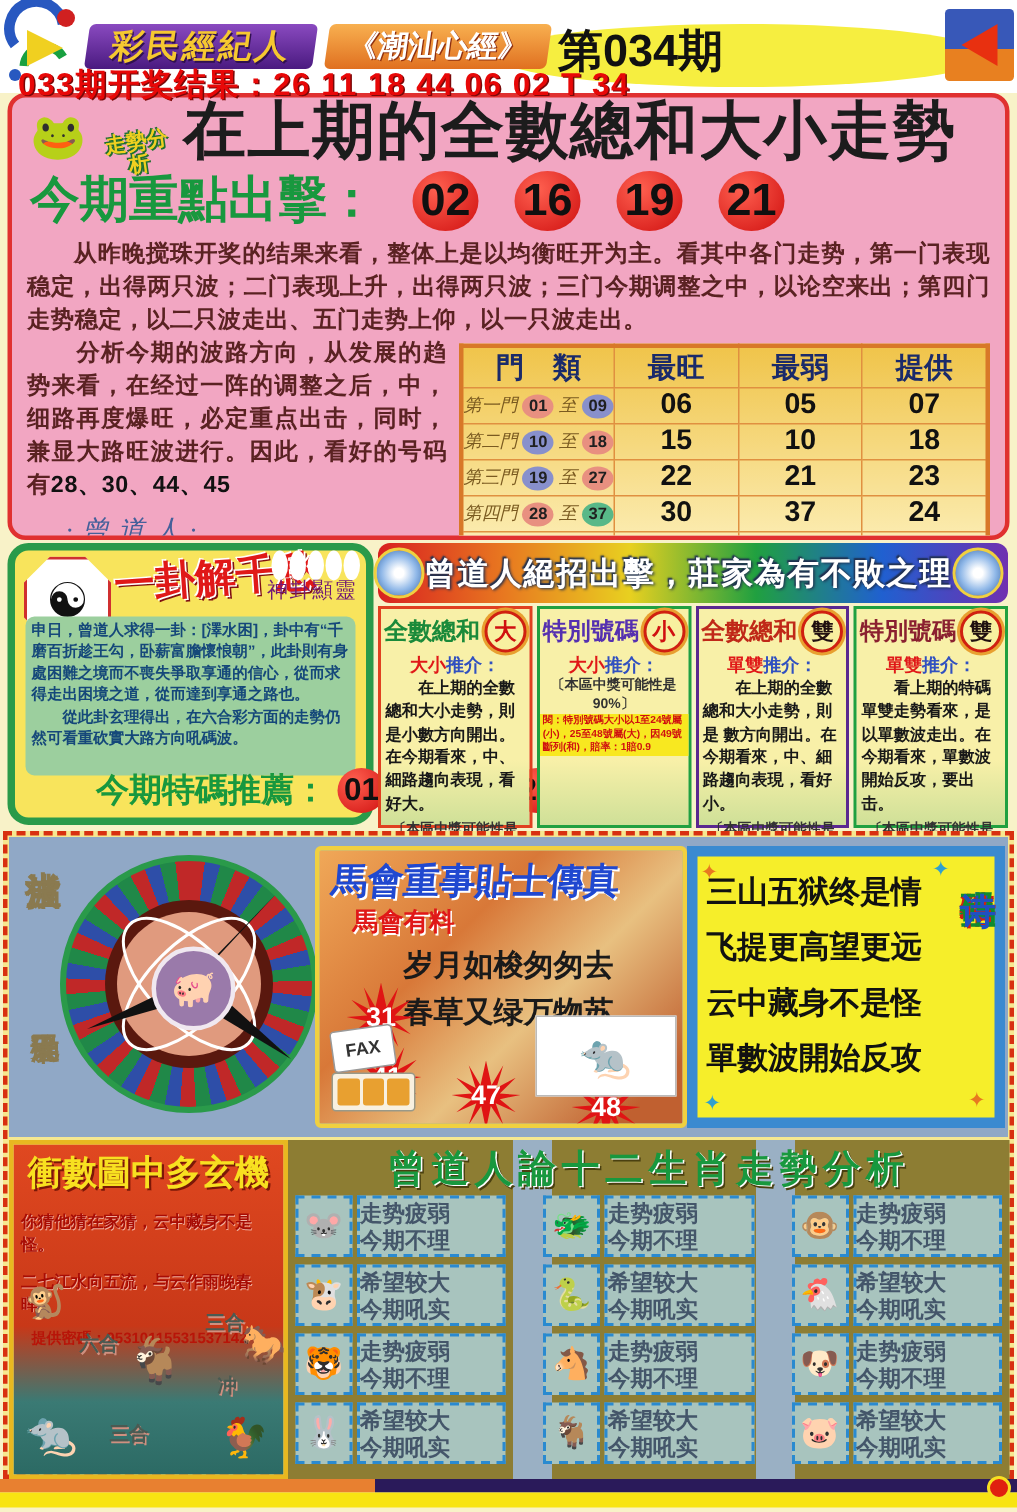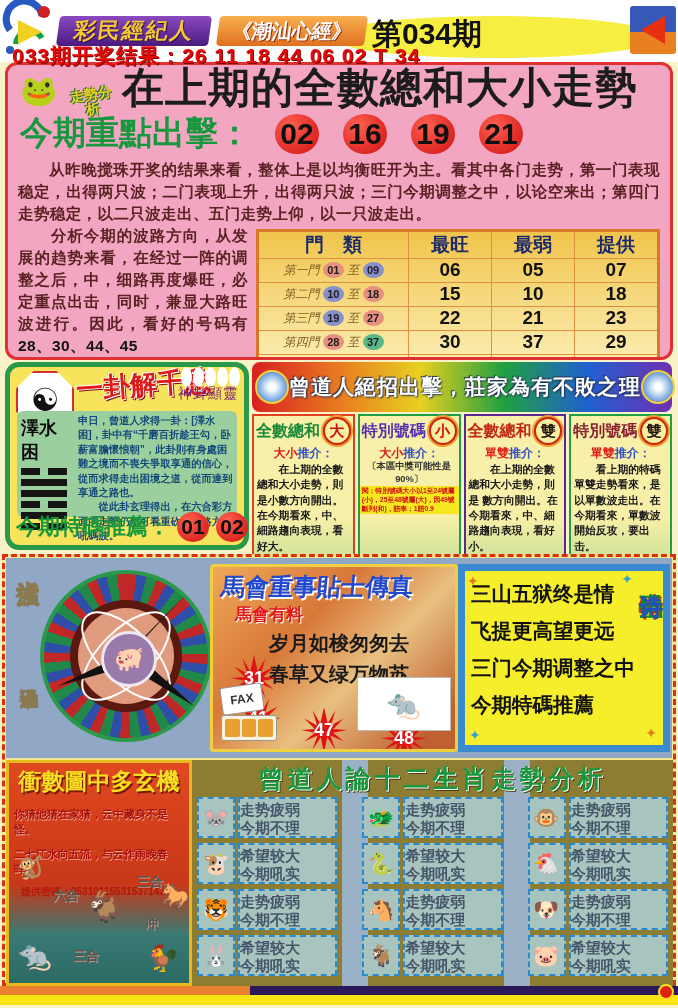--- a/index.html
+++ b/index.html
@@ -22,46 +22,46 @@
   .frog{font-size:30px;}
   .badge-txt{position:absolute;left:48px;top:14px;font-size:14px;font-weight:bold;color:#f0d020;text-shadow:1px 1px 0 #207030,-1px -1px 0 #207030;transform:rotate(-8deg);width:48px;line-height:1.1;text-align:center;}
   .headline{margin-left:104px;font-size:42px;line-height:1.02;font-weight:bold;color:#1c1c1c;letter-spacing:1px;font-family:"Liberation Serif",serif;white-space:nowrap;}
   .focus-row{display:flex;align-items:center;margin:2px 0 3px 2px;height:44px;}
   .focus-label{font-size:33px;font-weight:bold;color:#18983e;font-family:"Liberation Serif",serif;}
   .ball{width:44px;height:40px;border-radius:50%;background:radial-gradient(circle at 35% 30%,#ff6050,#cf0f0f);color:#101010;font-size:30px;font-weight:bold;display:flex;align-items:center;justify-content:center;margin-left:24px;}
   .pink-text{font-size:15.5px;font-weight:bold;color:#5a2222;line-height:1.42;letter-spacing:0.4px;text-align:justify;}
   .para1{text-indent:2em;}
   .lucky{color:#111;font-weight:bold;}
   .signature{margin:6px 0 0 26px;font-size:18px;font-style:italic;color:#44609a;font-family:"Liberation Serif",serif;letter-spacing:6px;}
-  .door-table{float:right;width:404px;margin:4px 0 2px 8px;border:3px solid #d87828;border-collapse:collapse;background:linear-gradient(180deg,#f0c44a,#fdf2c0);}
+  .door-table{float:right;width:354px;margin:4px 0 2px 8px;border:3px solid #d87828;border-collapse:collapse;background:linear-gradient(180deg,#f0c44a,#fdf2c0);}
   .door-table th,.door-table td{border:1px solid #e09040;text-align:center;padding:0;}
   .door-table th{font-size:19px;color:#1a2a6a;font-weight:bold;height:26px;}
   .num-cell{font-size:19px;color:#111;font-weight:bold;height:23px;width:82px;}
   .door-cell{font-size:12px;color:#7a5a20;font-style:italic;white-space:nowrap;}
   .mini-ball{display:inline-block;width:21px;height:16px;border-radius:50%;font-size:11px;font-weight:bold;color:#202020;line-height:16px;text-align:center;font-style:normal;}
   .mb-pink{background:#e89080}.mb-blue{background:#8890cc}.mb-green{background:#58b888}
   
   .hexbox{position:absolute;left:5px;top:362px;width:244px;height:188px;background:#f8e45c;border:5px solid #2a9a4a;border-radius:14px;box-sizing:border-box;}
   .bagua{position:absolute;left:6px;top:4px;width:54px;height:54px;background:#fff;border:2px solid #d03030;clip-path:polygon(30% 0,70% 0,100% 30%,100% 70%,70% 100%,30% 100%,0 70%,0 30%);display:flex;align-items:center;justify-content:center;font-size:32px;color:#111;}
   .hex-title{position:absolute;left:66px;top:0px;font-size:27px;font-weight:bold;color:#e01818;text-shadow:1px 1px 0 #fff,-1px -1px 0 #fff,2px 2px 0 #801010;transform:rotate(-4deg);font-family:"Liberation Serif",serif;white-space:nowrap;}
   .petals{position:absolute;right:4px;top:0px;display:flex;gap:1px;}
   .petal{width:11px;height:20px;background:#fff;border-radius:50%;}
   .hex-sub{position:absolute;right:6px;top:18px;font-size:14px;font-weight:normal;color:#701a75;letter-spacing:1px;}
   .hex-panel{position:absolute;left:7px;top:44px;width:220px;height:106px;background:#9ccf9e;border-radius:6px;padding:3px 4px;box-sizing:border-box;display:flex;gap:5px;}
   .gua-col{width:52px;flex:none;}
   .gua-name{font-size:18px;font-weight:bold;color:#0a0a0a;font-family:"Liberation Serif",serif;margin:2px 0 4px 0;}
   .hbar{height:7px;background:#151515;margin:4px 0;width:46px;}
   .hbar.broken{background:linear-gradient(90deg,#151515 0 42%,transparent 42% 58%,#151515 58% 100%);}
   .hex-body{font-size:10.3px;font-weight:bold;color:#15487a;line-height:1.4;}
   .reco-row{position:absolute;left:6px;bottom:3px;display:flex;align-items:center;}
-  .reco-label{font-size:22px;font-weight:bold;color:#18983e;font-family:"Liberation Serif",serif;white-space:nowrap;}
+  .reco-label{font-size:22px;font-weight:bold;color:#18983e;font-family:"Liberation Serif",serif;white-space:nowrap;margin-left:48px;}
   .sball{width:32px;height:30px;border-radius:50%;background:radial-gradient(circle at 35% 30%,#ff6050,#cf0f0f);color:#101010;font-size:21px;font-weight:bold;display:flex;align-items:center;justify-content:center;margin-left:7px;}
   
   .strategy{position:absolute;left:252px;top:362px;width:420px;height:188px;}
-  .banner{height:50px;background:linear-gradient(90deg,#d82020,#e87820,#e8d020,#20a040,#2060d0,#7030b0);border-radius:8px;display:flex;align-items:center;justify-content:space-between;padding:0 3px;box-sizing:border-box;}
+  .banner{height:40px;background:linear-gradient(90deg,#d82020,#e87820,#e8d020,#20a040,#2060d0,#7030b0);border-radius:8px;display:flex;align-items:center;justify-content:flex-end;padding:0 3px;box-sizing:border-box;}
   .banner-text{font-size:21px;font-weight:bold;color:#fff;text-shadow:1px 1px 2px #203050,-1px -1px 1px #203050;letter-spacing:1px;font-family:"Liberation Serif",serif;white-space:nowrap;}
   .sun-icon{width:30px;height:30px;border-radius:50%;background:radial-gradient(circle,#ffffff 15%,#90b8e8 55%,#3060a0);border:2px solid #f0d040;flex:none;}
   .cols{display:flex;height:148px;margin-top:2px;gap:3px;}
   .col{flex:1;background:linear-gradient(180deg,#f8f0a8 0 70%,#cfe098);border:2px solid;display:flex;flex-direction:column;box-sizing:border-box;}
   .col1{border-color:#e04020}.col2{border-color:#20a040}.col3{border-color:#5a2890}.col4{border-color:#20a040}
   .col-head{display:flex;align-items:center;justify-content:space-between;padding:1px 2px 0 2px;}
   .col-title{font-size:16px;font-weight:bold;font-family:"Liberation Serif",serif;white-space:nowrap;}
   .t1{color:#1a8a3a}.t2{color:#5530b0}.t3{color:#c02818}.t4{color:#8a2030}
   .cbadge{width:24px;height:24px;border-radius:50%;border:2px solid #d02010;box-shadow:0 0 0 2px #e8a030;background:#f8f0a0;color:#d01010;font-size:15px;font-weight:bold;display:flex;align-items:center;justify-content:center;flex:none;}
   .cbadge.dark{color:#201010;}
@@ -181,21 +181,21 @@
       <tr>
         <td class="door-cell"><span>第三門</span> <span class="mini-ball mb-blue">19</span> <span class="zhi">至</span> <span class="mini-ball mb-pink">27</span></td>
         <td class="num-cell">22</td>
         <td class="num-cell">21</td>
         <td class="num-cell">23</td>
       </tr>
       <tr>
         <td class="door-cell"><span>第四門</span> <span class="mini-ball mb-pink">28</span> <span class="zhi">至</span> <span class="mini-ball mb-green">37</span></td>
         <td class="num-cell">30</td>
         <td class="num-cell">37</td>
-        <td class="num-cell">29</td>
+        <td class="num-cell">24</td>
       </tr>
       <tr>
         <td class="door-cell"><span>第五門</span> <span class="mini-ball mb-pink">38</span> <span class="zhi">至</span> <span class="mini-ball mb-green">49</span></td>
         <td class="num-cell">38</td>
         <td class="num-cell">43</td>
         <td class="num-cell">45</td>
       </tr>
     </tbody>
       </table>
     <div class="pink-text"><span>　　分析今期的波路方向，从发展的趋势来看，在经过一阵的调整之后，中，细路再度爆旺，必定重点出击，同时，兼显大路旺波进行。因此，看好的号码有</span><span class="lucky">28、30、44、45</span></div>
@@ -210,31 +210,20 @@
   <div class="hex-title">一卦解千愁</div>
   <div class="petals">
     <span class="petal"></span>
       <span class="petal"></span>
       <span class="petal"></span>
       <span class="petal"></span>
       <span class="petal"></span>
   </div>
   <div class="hex-sub">神卦顯靈</div>
   <div class="hex-panel">
-    <div class="gua-col">
-      <div class="gua-name">澤水困</div>
-      <div>
-        <div class="hbar broken"></div>
-          <div class="hbar"></div>
-          <div class="hbar"></div>
-        <div class="hbar broken"></div>
-          <div class="hbar"></div>
-          <div class="hbar broken"></div>
-      </div>
-    </div>
     <div class="hex-body">
       <span>申日，曾道人求得一卦：[澤水困]，卦中有“千磨百折趁王勾，卧薪富膽懷悢朝”，此卦則有身處困難之境而不喪失爭取享通的信心，從而求得走出困境之道，從而達到享通之路也。</span><br><span>　　從此卦玄理得出，在六合彩方面的走勢仍然可看重砍實大路方向吼碼波。</span>
     </div>
   </div>
   <div class="reco-row">
     <span class="reco-label">今期特碼推薦：</span>
     <span class="sball">01</span>
     <span class="sball">02</span>
     <span class="sball">19</span>
     <span class="sball">28</span>
@@ -331,22 +320,22 @@
       </div>
       <div class="inner-label">内幕特碼</div>
       <div class="animal-box">
           <span>🐀</span>
         </div>
     </div>
 
     <div class="poembox">
       <div class="poem-line">三山五狱终是情</div>
       <div class="poem-line">飞提更高望更远</div>
-      <div class="poem-line">三门今期调整之中</div>
-      <div class="poem-line">今期特碼推薦</div>
+      <div class="poem-line">云中藏身不是怪</div>
+      <div class="poem-line">單數波開始反攻</div>
       <div class="poem-vert"><span class="pv0">猜</span><span class="pv1">生</span><span class="pv2">肖</span><span class="pv3">特</span><span class="pv4">码</span><span class="pv5">诗</span></div>
       <span class="pstar" style="left:2px;top:2px;color:#e87820;">✦</span>
       <span class="pstar" style="right:30px;top:0px;color:#30a0d0;">✦</span>
       <span class="pstar" style="left:4px;bottom:2px;color:#30a0d0;">✦</span>
       <span class="pstar" style="right:6px;bottom:4px;color:#e87820;">✦</span>
     </div>
   </div>
 
   <div class="mystery">
     <div class="m-title">衝數圖中多玄機</div>

